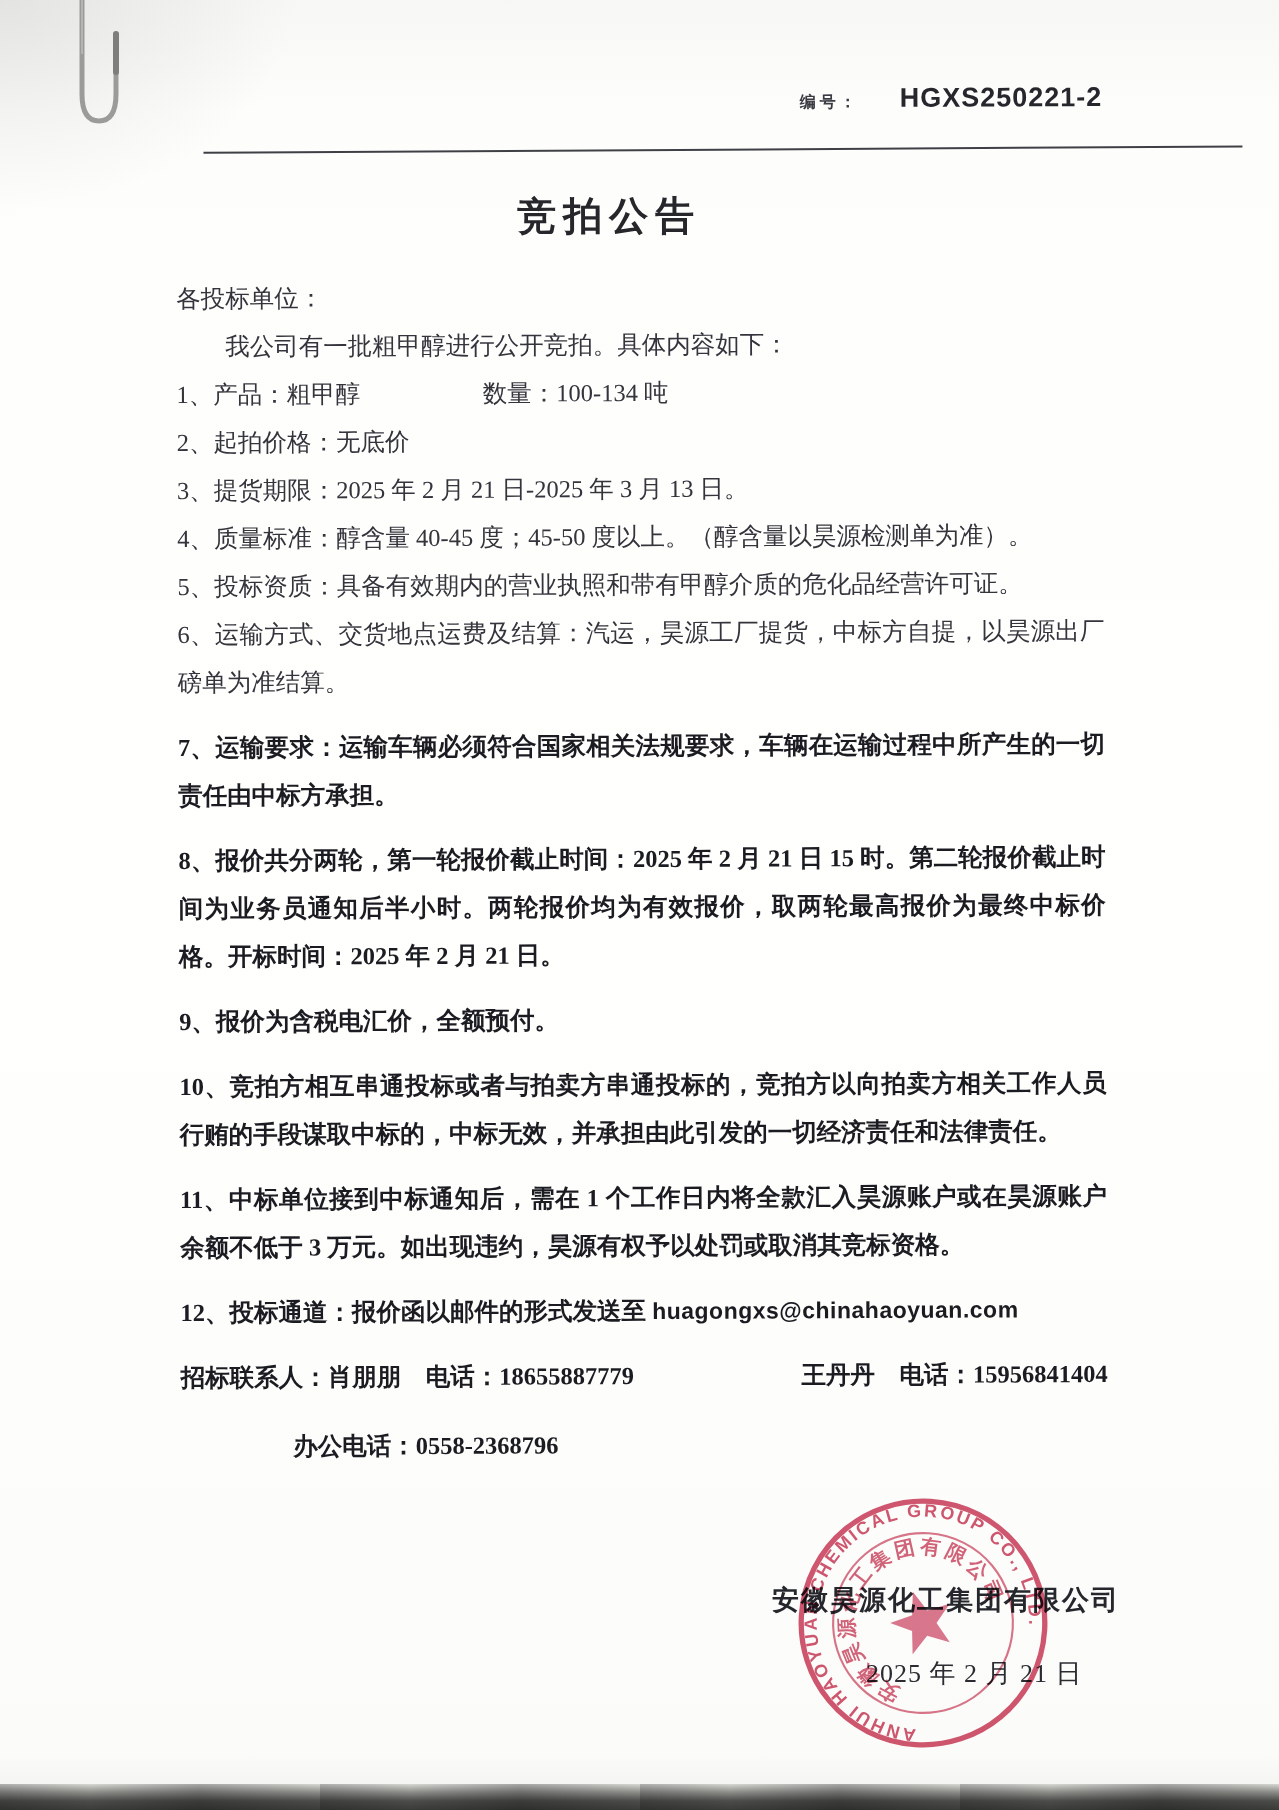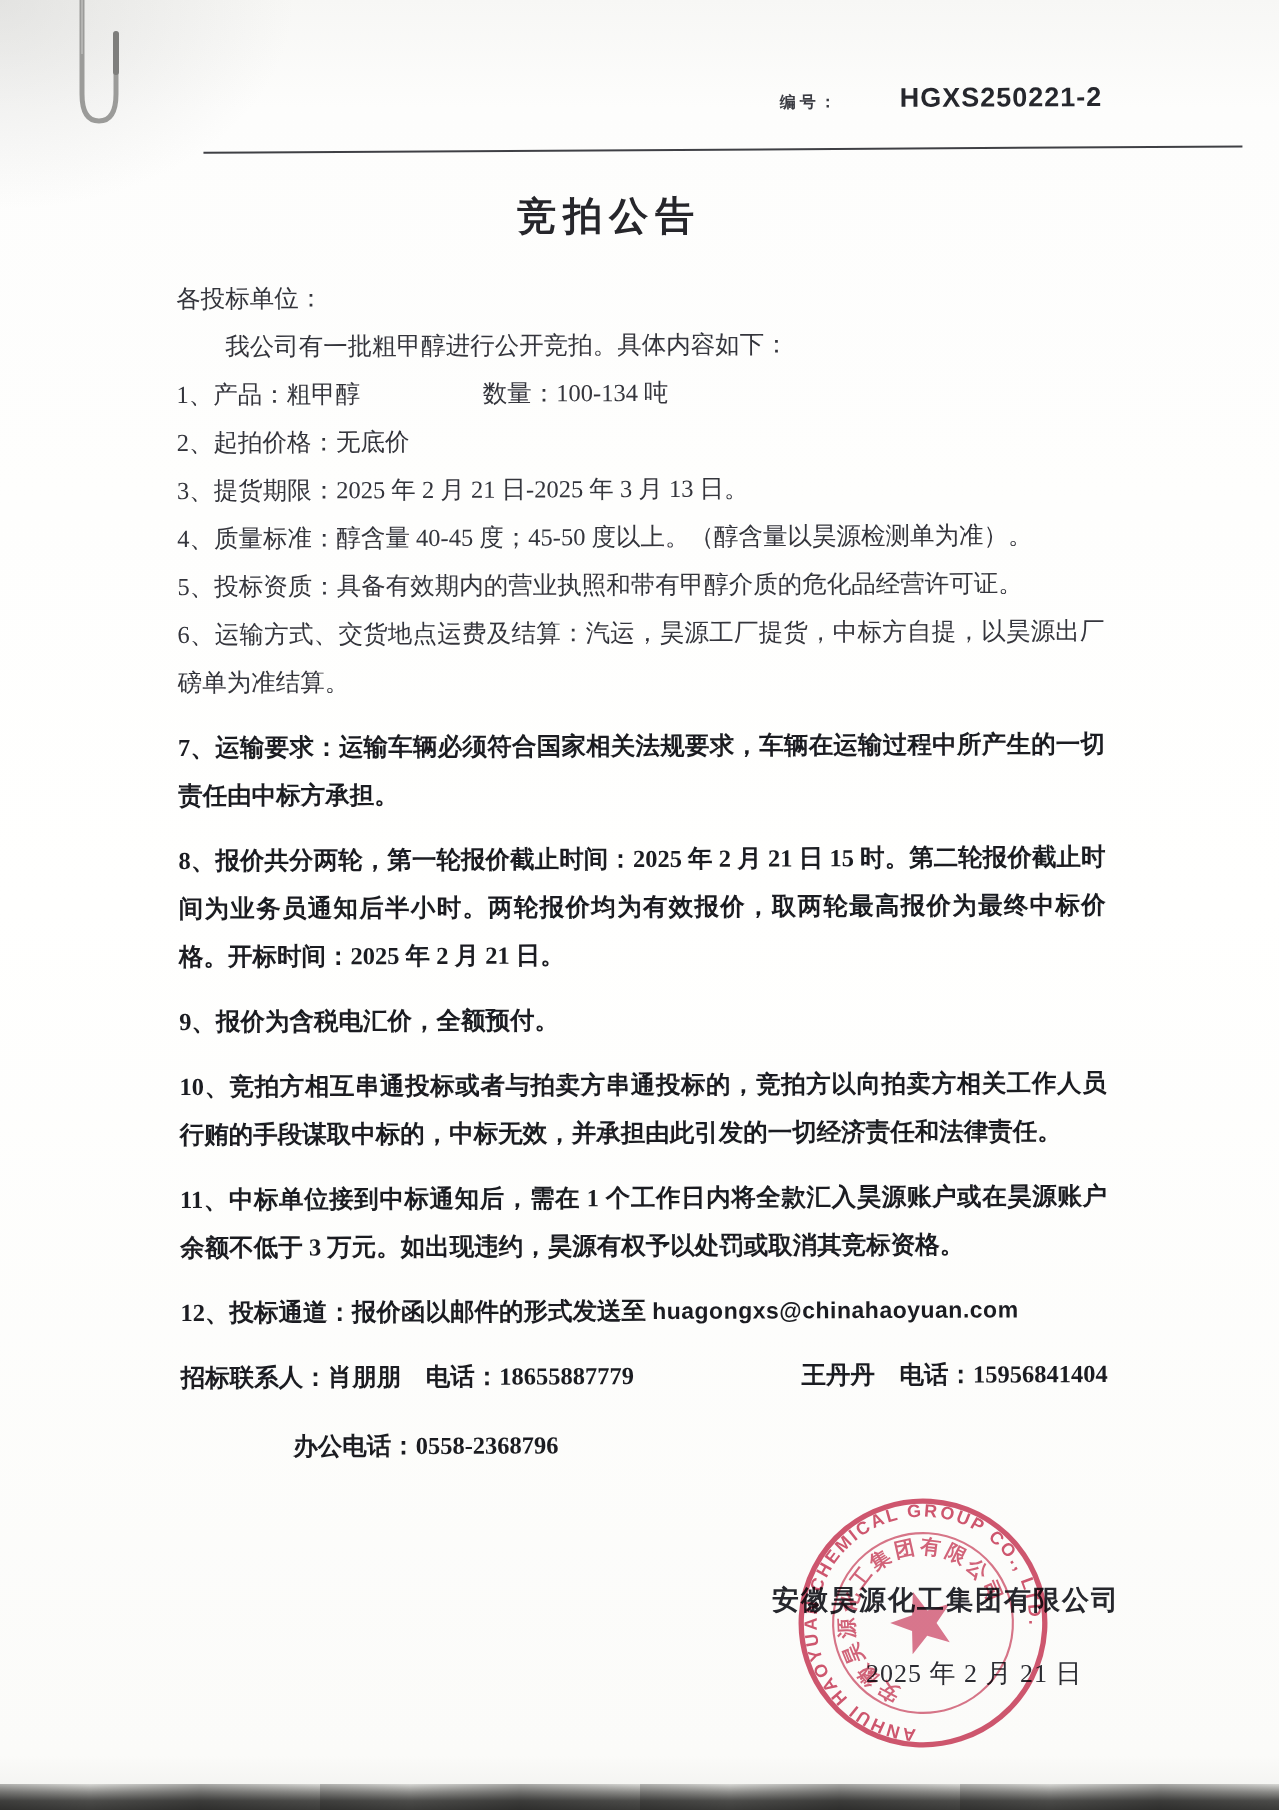--- a/index.html
+++ b/index.html
@@ -28,21 +28,21 @@
     padding-top:66px;
     text-align:right;
     white-space:pre;
   }
   .doc-number .lbl{
     font-size:16px;font-weight:bold;color:#3a3b42;letter-spacing:4px;
   }
   .doc-number .val{
     font-family:"Liberation Sans","DejaVu Sans",sans-serif;
     font-size:27px;font-weight:bold;color:#26272d;letter-spacing:1px;
-    margin-left:60px;
+    margin-left:40px;
   }
   .rule{
     height:2px;background:#3f4045;margin-top:16px;margin-left:28px;margin-right:-140px;
     transform:rotate(-0.1deg);
   }
   h1.title{
     margin:38px 60px 30px 0;
     text-align:center;
     font-size:39px;font-weight:bold;color:#26262b;
     letter-spacing:7px;

